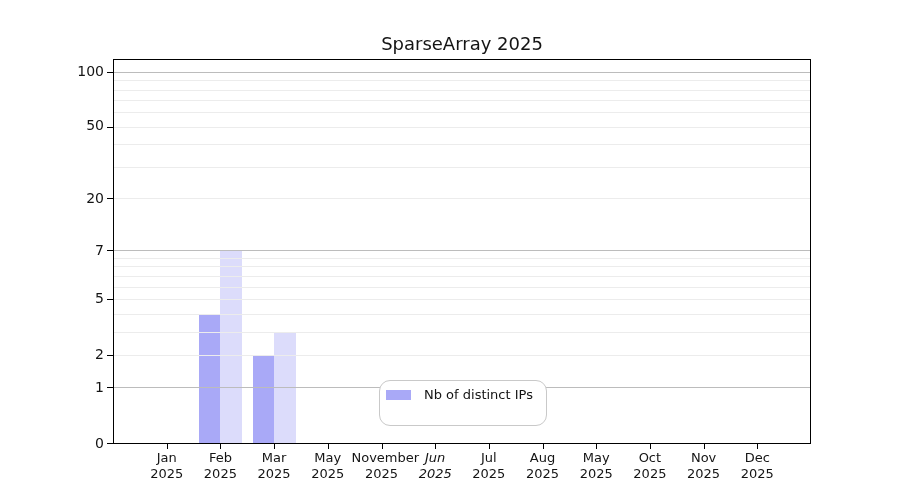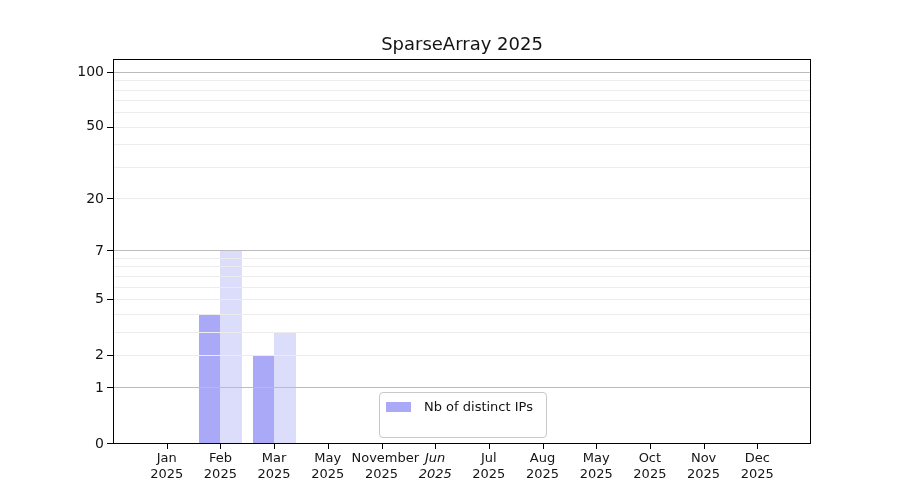--- a/index.html
+++ b/index.html
@@ -26,22 +26,22 @@
   .y-tick-label {
     position: absolute; left: 56px; width: 48px; text-align: right;
     font-size: 14px; line-height: 15px; color: #141414;
   }
   .x-tick-mark { position: absolute; width: 1px; height: 5px; top: 444px; background: #000000; }
   .x-tick-label {
     position: absolute; width: 60px; top: 450px; text-align: center;
     font-size: 13px; line-height: 15.5px; color: #141414; white-space: pre;
   }
   .legend {
-    position: absolute; left: 379px; top: 392px; width: 168px; height: 46px;
-    background: #ffffff; border: 1px solid #c9c9c9; border-radius: 4px;
+    position: absolute; left: 379px; top: 380px; width: 168px; height: 46px;
+    background: #ffffff; border: 1px solid #c9c9c9; border-radius: 11px;
     box-sizing: border-box; z-index: 30;
   }
   .legend-row { display: flex; align-items: center; height: 19px; }
   .legend-row.first { margin-top: 4px; }
   .legend-swatch { width: 25px; height: 10px; margin-left: 6px; flex: 0 0 auto; }
   .legend-label { margin-left: 13px; font-size: 13px; line-height: 15px; color: #141414; white-space: nowrap; }
 </style>
 </head>
 <body>
 

